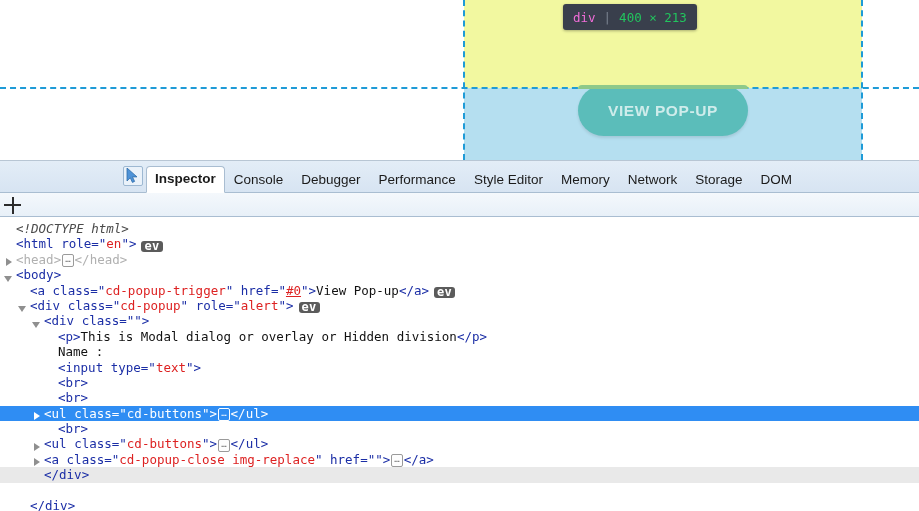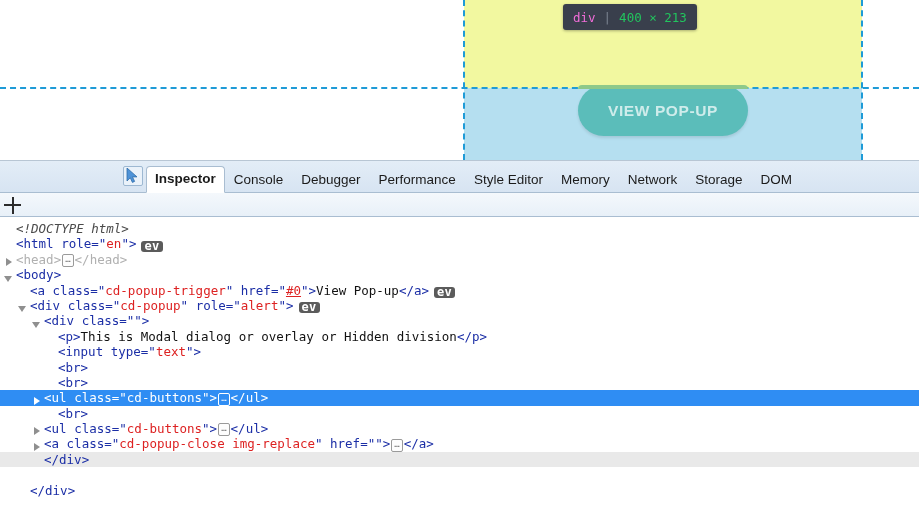--- a/index.html
+++ b/index.html
@@ -426,20 +426,25 @@
         <span class="twisty"></span>
         <span class="tok t-punct">&lt;</span>
         <span class="tok t-tag">p</span>
         <span class="tok t-punct">&gt;</span>
         <span class="tok t-text">This is Modal dialog or overlay or Hidden division</span>
         <span class="tok t-punct">&lt;/p&gt;</span>
       </div>
       <div class="node-row">
         <span class="ind" style="width: 42px;"></span>
         <span class="twisty"></span>
+        <span class="tok t-text">Name :</span>
+      </div>
+      <div class="node-row">
+        <span class="ind" style="width: 42px;"></span>
+        <span class="twisty"></span>
         <span class="tok t-punct">&lt;</span>
         <span class="tok t-tag">input</span>
         <span class="tok t-text"> </span>
         <span class="tok t-attr">type</span>
         <span class="tok t-punct">="</span>
         <span class="tok t-val">text</span>
         <span class="tok t-punct">"&gt;</span>
       </div>
       <div class="node-row">
         <span class="ind" style="width: 42px;"></span>

